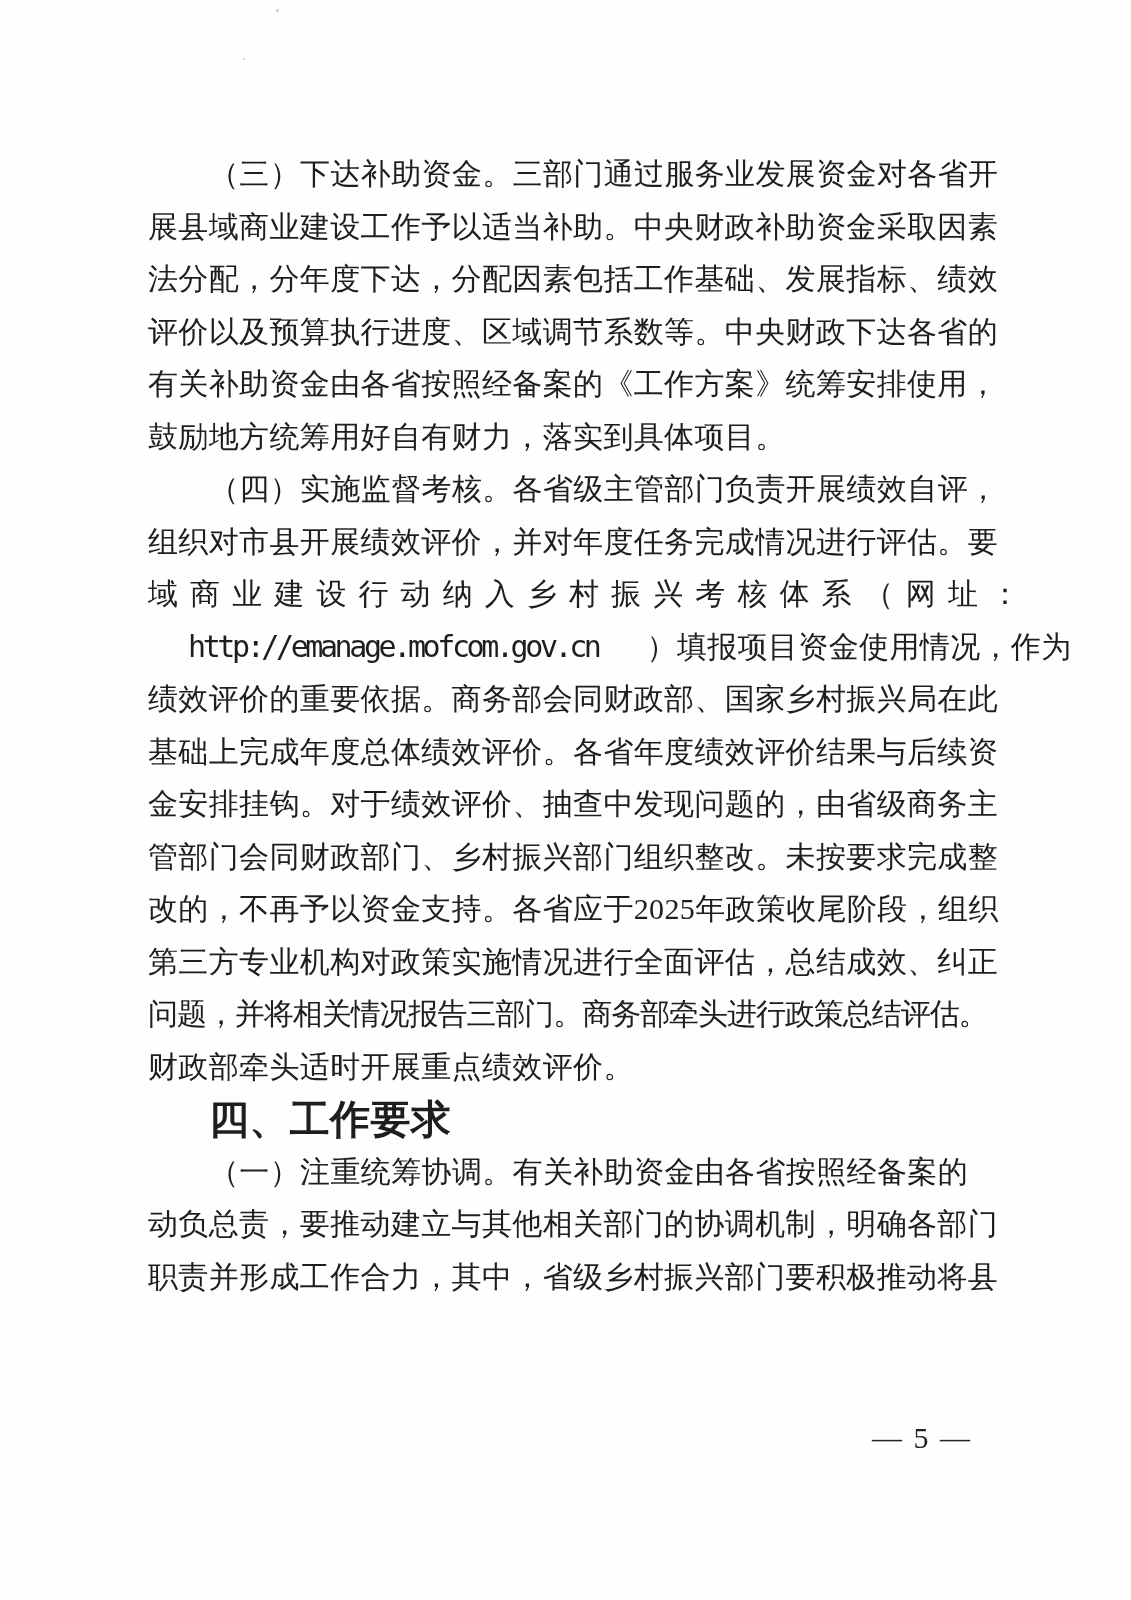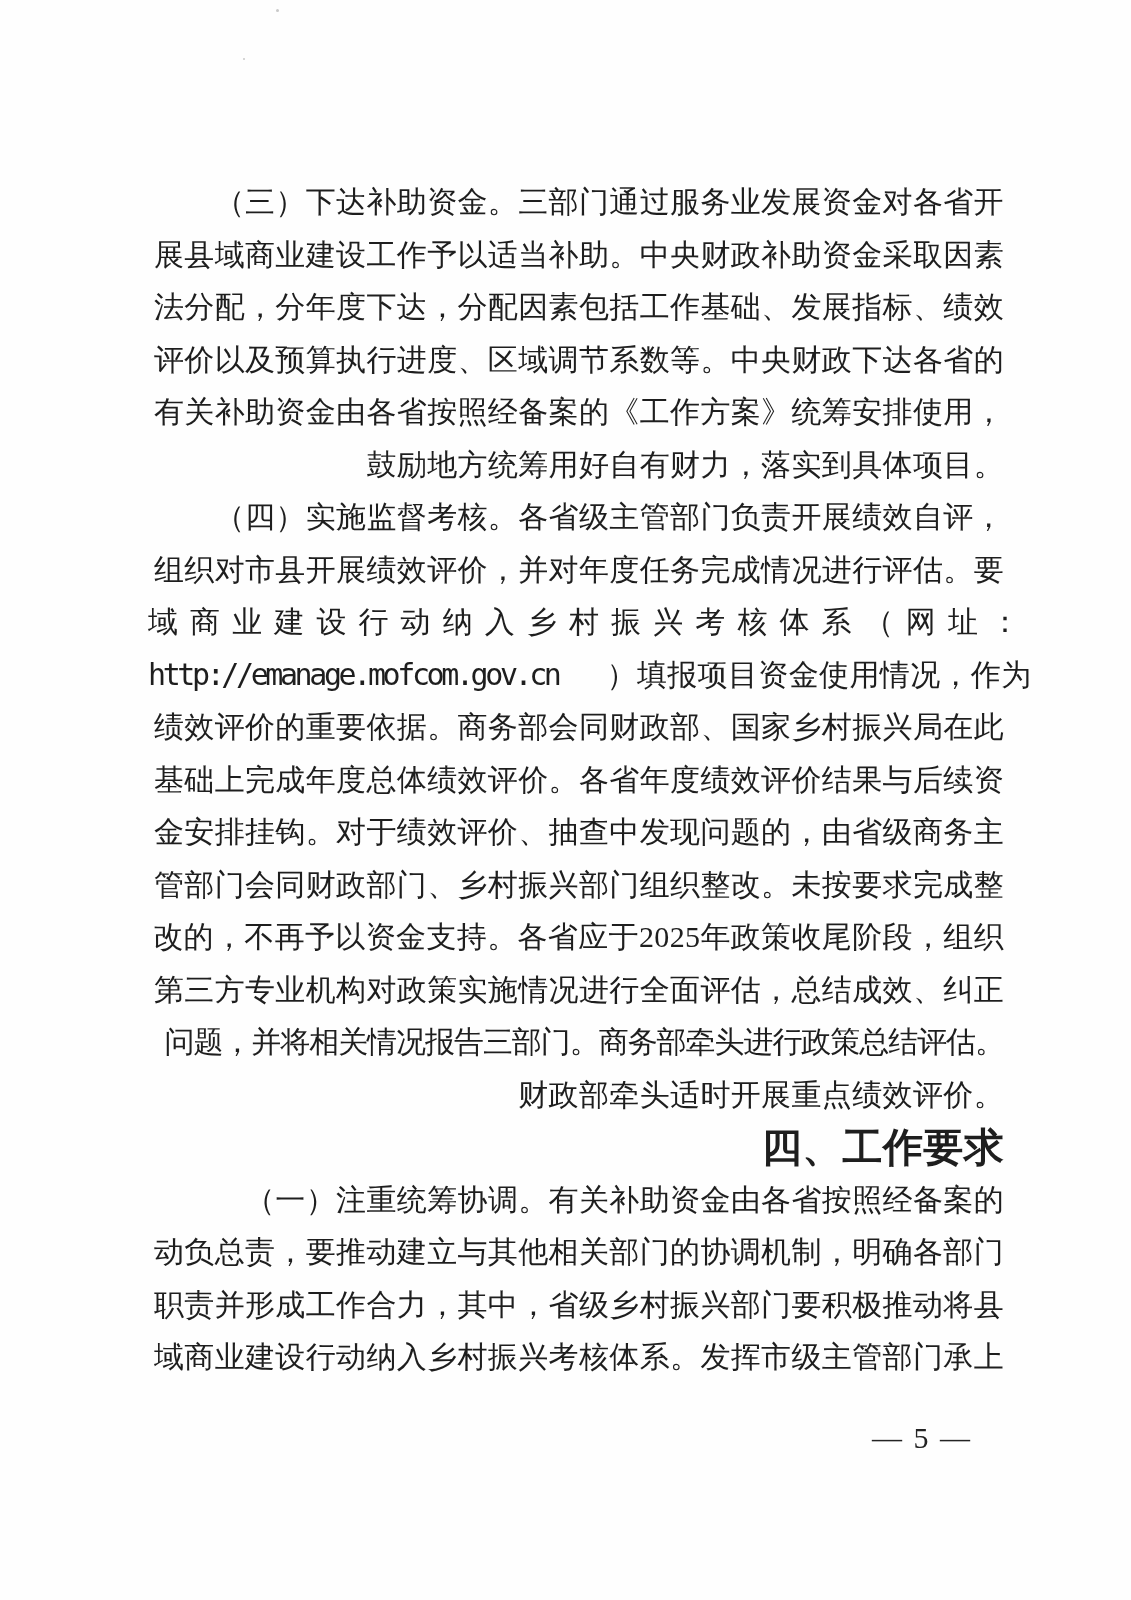--- a/index.html
+++ b/index.html
@@ -12,23 +12,22 @@
     width: 1131px;
     height: 1600px;
     background: #fefefe;
     overflow: hidden;
     font-family: "Liberation Serif", "DejaVu Serif", serif;
     color: #1e1e1e;
   }
   .text-block {
     position: absolute;
     left: 148px;
-    top: 176px;
+    top: 148px;
     width: 856px;
-    text-align: right;
   }
   .line {
     height: 52.5px;
     line-height: 52.5px;
     font-size: 30px;
     letter-spacing: 0.36px;
     white-space: nowrap;
   }
   .line.indent {
     text-indent: 61px;
@@ -42,20 +41,21 @@
   .line.heading {
     font-family: "Liberation Sans", "DejaVu Sans", sans-serif;
     font-weight: 700;
     font-size: 40px;
     text-indent: 61px;
   }
   .url {
     font-family: "DejaVu Sans Mono", "Liberation Mono", monospace;
     font-size: 30px;
     letter-spacing: -3.4px;
+    margin-left: 40px;
   }
   .url-rest {
     letter-spacing: 0.36px;
     margin-left: 48px;
   }
   .page-number {
     position: absolute;
     left: 872px;
     top: 1416px;
     height: 44px;
@@ -95,17 +95,16 @@
     <div class="line">金安排挂钩。对于绩效评价、抽查中发现问题的，由省级商务主</div>
     <div class="line">管部门会同财政部门、乡村振兴部门组织整改。未按要求完成整</div>
     <div class="line">改的，不再予以资金支持。各省应于2025年政策收尾阶段，组织</div>
     <div class="line">第三方专业机构对政策实施情况进行全面评估，总结成效、纠正</div>
     <div class="line tight29">问题，并将相关情况报告三部门。商务部牵头进行政策总结评估。</div>
     <div class="line">财政部牵头适时开展重点绩效评价。</div>
     <div class="line heading">四、工作要求</div>
     <div class="line indent">（一）注重统筹协调。有关补助资金由各省按照经备案的</div>
     <div class="line">动负总责，要推动建立与其他相关部门的协调机制，明确各部门</div>
     <div class="line">职责并形成工作合力，其中，省级乡村振兴部门要积极推动将县</div>
-    <div class="line">域商业建设行动纳入乡村振兴考核体系。发挥市级主管部门承上</div>
   </div>
 
   <div class="page-number">— 5 —</div>
 </div>
 
 </body></html>

